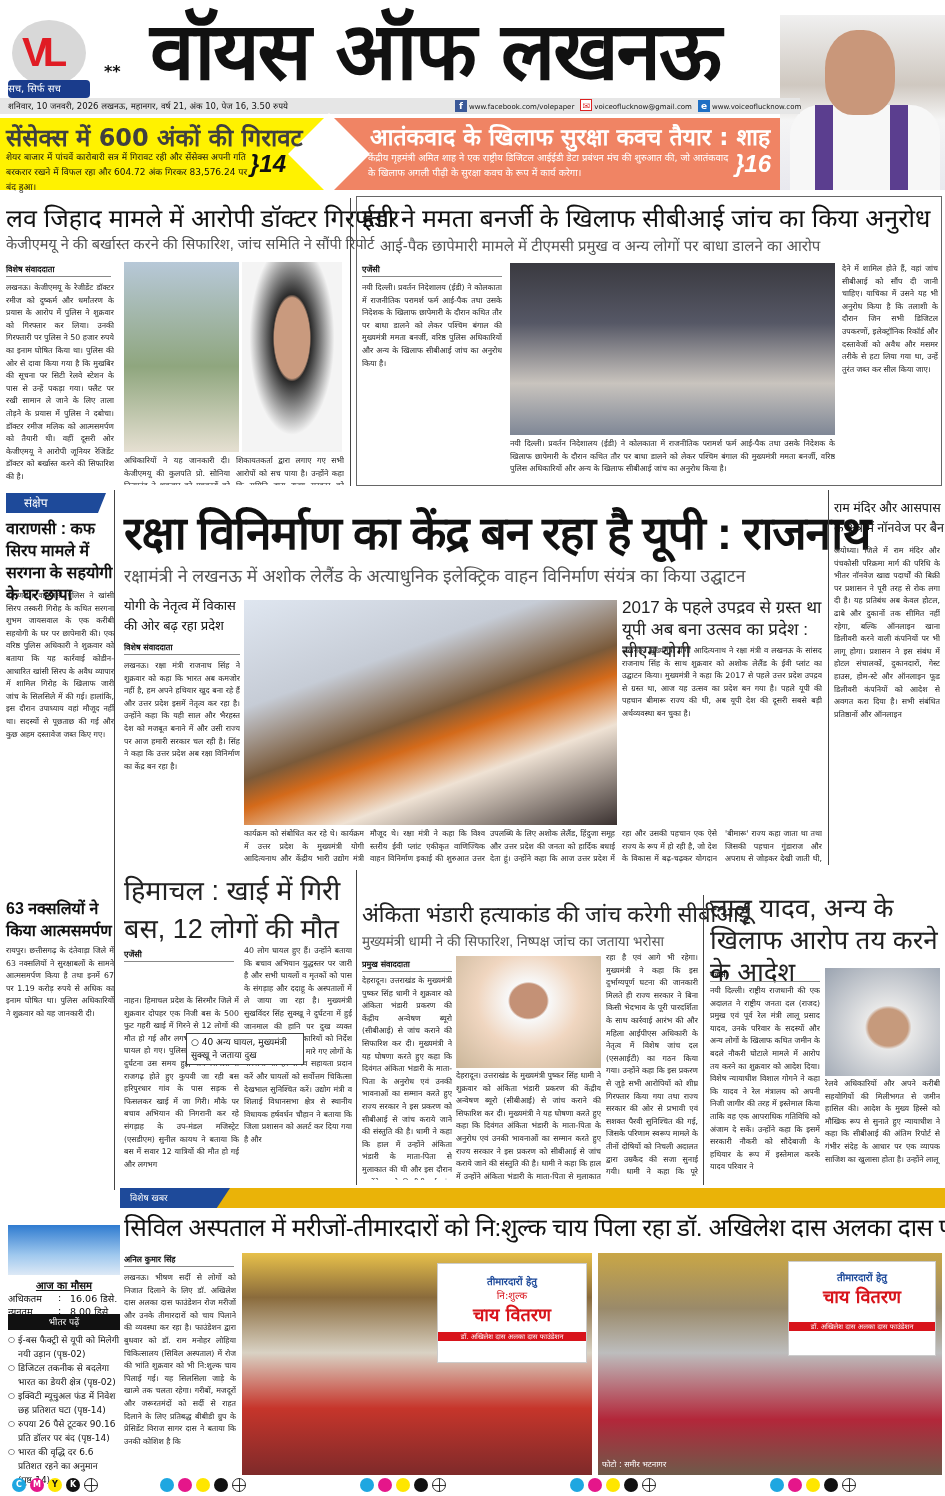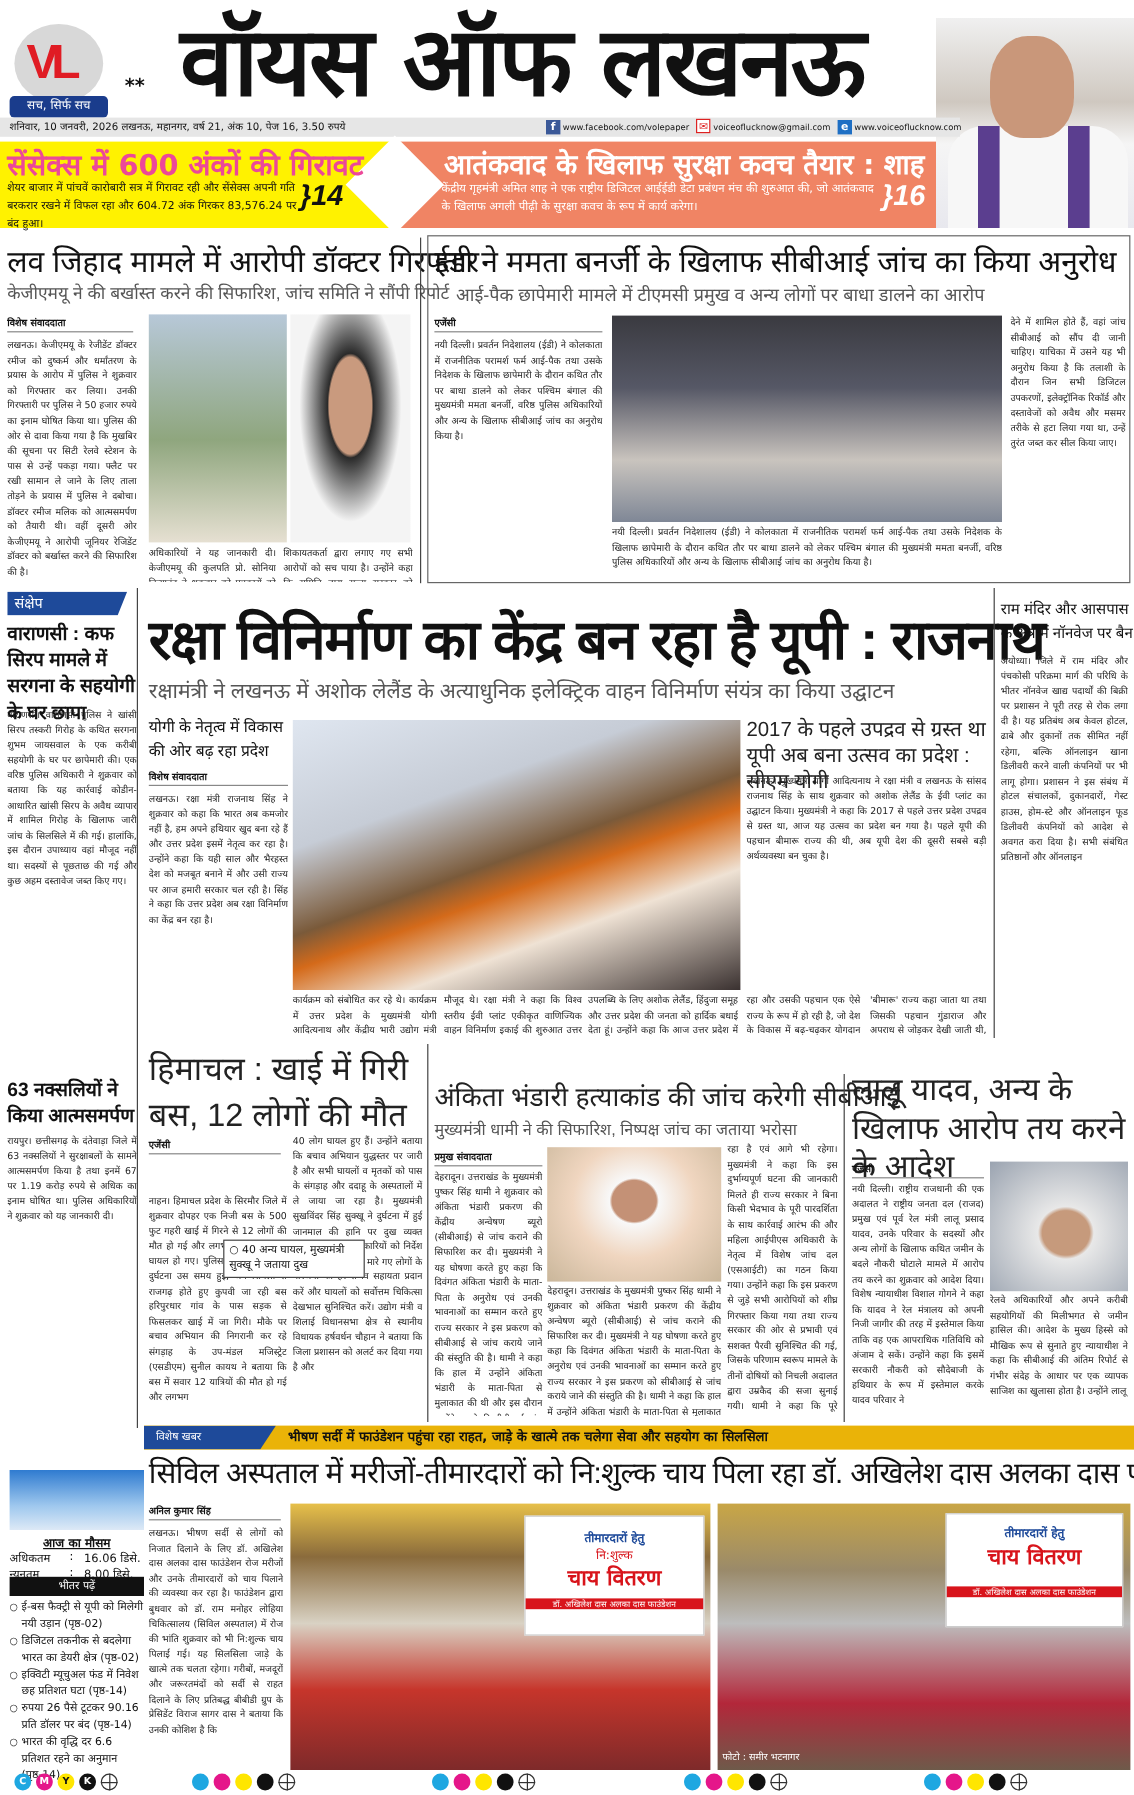--- a/index.html
+++ b/index.html
@@ -1,49 +1,49 @@
 <!DOCTYPE html>
 <html><head>
 <meta charset="utf-8">
 <style>
 *{box-sizing:border-box;margin:0;padding:0}
 body{width:945px;height:1496px;background:#fff;font-family:"DejaVu Sans","Liberation Sans",sans-serif;color:#111;position:relative;overflow:hidden}
 .abs{position:absolute}
 .logo{left:8px;top:20px;width:82px;height:82px}
 .logo-circle{position:absolute;left:4px;top:0;width:74px;height:66px;border-radius:50%;background:#d8d8d8}
 .logo-v{position:absolute;left:14px;top:10px;font:900 40px "Liberation Sans",sans-serif;color:#e01c24;letter-spacing:-6px}
-.logo-tag{position:absolute;left:0;top:60px;width:82px;height:18px;background:#1a3c8c;color:#fff;font-size:10px;text-align:center;line-height:18px;border-radius:4px}
+.logo-tag{position:absolute;left:0;top:60px;width:82px;height:18px;background:#1a3c8c;color:#fff;font-size:10px;line-height:18px;border-radius:4px}
 .stars{left:104px;top:62px;font-size:16px;font-weight:bold}
 .masthead{left:150px;top:8px;font:900 80px "DejaVu Sans",sans-serif;letter-spacing:-2px;line-height:88px;white-space:nowrap}
 .dateline{left:0;top:98px;width:800px;height:16px;background:#e6e6e6;font-size:8.5px;line-height:16px;padding-left:8px}
 .contact{left:455px;top:99px;font-size:7px;line-height:14px;display:flex;gap:6px;align-items:center}
 .ic{display:inline-block;width:12px;height:12px;line-height:12px;text-align:center;color:#fff;font-size:9px;font-weight:bold;margin-right:2px}
 .shah-photo{left:780px;top:15px;width:165px;height:175px;background:linear-gradient(180deg,#f0f0f0 0%,#cfc8c0 40%,#f5f5f5 60%,#e8e8ee 100%)}
 .shah-head{position:absolute;left:45px;top:15px;width:70px;height:85px;border-radius:45% 45% 40% 40%;background:#c9977a}
 .shah-body{position:absolute;left:10px;top:90px;width:150px;height:85px;background:#f7f7f7;border-radius:30px 30px 0 0}
 .shah-stole{position:absolute;left:35px;top:90px;width:18px;height:85px;background:#5b3e8f}
 .shah-stole2{position:absolute;left:110px;top:90px;width:18px;height:85px;background:#5b3e8f}
 .band-yellow{left:0;top:118px;width:330px;height:72px;background:#fff200}
 .band-orange{left:328px;top:118px;width:452px;height:72px;background:#f08464}
 .diamond{left:300px;top:125px;width:58px;height:58px;background:#fff;transform:rotate(45deg)}
-.y-head{left:6px;top:120px;font:bold 24px "DejaVu Sans",sans-serif;color:#ec4899;white-space:nowrap}
+.y-head{left:6px;top:120px;font:bold 24px "DejaVu Sans",sans-serif;color:#404040;white-space:nowrap}
 .y-sub{left:6px;top:150px;width:245px;font-size:9px;line-height:15px;color:#111}
 .y-num{left:250px;top:150px;font:bold italic 24px "Liberation Sans",sans-serif;color:#111}
 .o-head{left:370px;top:120px;font:bold 23px "DejaVu Sans",sans-serif;color:#fff;white-space:nowrap}
 .o-sub{left:368px;top:150px;width:370px;font-size:9.5px;line-height:15px;color:#fff}
 .o-num{left:735px;top:150px;font:bold italic 24px "Liberation Sans",sans-serif;color:#fff}
 .h1{font-family:"Liberation Sans",sans-serif;white-space:nowrap;color:#111}
 .sub{font-family:"Liberation Sans",sans-serif;white-space:nowrap;color:#555}
 .byline{font-size:8px;font-weight:bold;border-bottom:1px solid #888;padding-bottom:2px}
 .col{font-size:7.8px;line-height:12.6px;color:#222;text-align:justify;overflow:hidden}
 .rule-v{background:#444;width:1px}
 .box{border:1px solid #666}
 .photo{background:#9aa;overflow:hidden}
 .lead{font:bold 46px "Liberation Sans",sans-serif;letter-spacing:-1px}
-.sanxep{left:6px;top:493px;width:100px;height:20px;background:#1e4a9a;color:#fff;font-size:12px;line-height:20px;padding-left:6px;clip-path:polygon(0 0,100% 0,92% 100%,0 100%)}
+.sanxep{left:6px;top:493px;width:100px;height:20px;background:#1e4a9a;color:#fff;font-size:12px;line-height:20px;padding-left:18px;clip-path:polygon(0 0,100% 0,92% 100%,0 100%)}
 .side-h{font:bold 16px "Liberation Sans",sans-serif;line-height:22px}
 .weather-img{left:8px;top:1225px;width:112px;height:50px;background:linear-gradient(180deg,#2f7bd0,#9fc8ee 60%,#dde9f6)}
 .weather-title{left:8px;top:1278px;width:112px;text-align:center;font-size:10px;font-weight:bold;text-decoration:underline}
 .weather-row{font-size:9.5px;display:flex;width:112px}
 .inside-h{left:8px;top:1314px;width:112px;height:16px;background:#111;color:#fff;text-align:center;font-size:9px;line-height:16px}
 .inside-item{font-size:9px;line-height:14px;padding-left:10px;position:relative}
 .inside-item:before{content:"○";position:absolute;left:0;top:0;font-size:8px}
 .vishesh{left:120px;top:1188px;width:825px;height:20px;background:#eab308}
 .vishesh-tag{position:absolute;left:0;top:0;width:110px;height:20px;background:#1e4a9a;color:#fff;font-size:9px;line-height:20px;padding-left:10px;clip-path:polygon(0 0,100% 0,88% 100%,0 100%)}
 .vishesh-text{position:absolute;left:120px;top:0;font-size:11px;font-weight:bold;line-height:20px;white-space:nowrap}
@@ -174,21 +174,20 @@
 <div class="abs" style="left:8px;top:1333px;width:112px">
   <div class="inside-item">ई-बस फैक्ट्री से यूपी को मिलेगी नयी उड़ान (पृष्ठ-02)</div>
   <div class="inside-item">डिजिटल तकनीक से बदलेगा भारत का डेयरी क्षेत्र (पृष्ठ-02)</div>
   <div class="inside-item">इक्विटी म्यूचुअल फंड में निवेश छह प्रतिशत घटा (पृष्ठ-14)</div>
   <div class="inside-item">रुपया 26 पैसे टूटकर 90.16 प्रति डॉलर पर बंद (पृष्ठ-14)</div>
   <div class="inside-item">भारत की वृद्धि दर 6.6 प्रतिशत रहने का अनुमान (पृष्ठ-14)</div>
 </div>
 
 <div class="abs vishesh">
   <div class="vishesh-tag">विशेष खबर</div>
-  <div class="vishesh-text">भीषण सर्दी में फाउंडेशन पहुंचा रहा राहत, जाड़े के खात्मे तक चलेगा सेवा और सहयोग का सिलसिला</div>
 </div>
 <div class="abs h1" style="left:124px;top:1210px;font-size:24.5px;letter-spacing:-0.5px">सिविल अस्पताल में मरीजों-तीमारदारों को नि:शुल्क चाय पिला रहा डॉ. अखिलेश दास अलका दास फाउंडेशन</div>
 <div class="abs byline" style="left:124px;top:1253px;width:110px">अनिल कुमार सिंह</div>
 <div class="abs col" style="left:124px;top:1272px;width:112px;height:200px">लखनऊ। भीषण सर्दी से लोगों को निजात दिलाने के लिए डॉ. अखिलेश दास अलका दास फाउंडेशन रोज मरीजों और उनके तीमारदारों को चाय पिलाने की व्यवस्था कर रहा है। फाउंडेशन द्वारा बुधवार को डॉ. राम मनोहर लोहिया चिकित्सालय (सिविल अस्पताल) में रोज की भांति शुक्रवार को भी नि:शुल्क चाय पिलाई गई। यह सिलसिला जाड़े के खात्मे तक चलता रहेगा। गरीबों, मजदूरों और जरूरतमंदों को सर्दी से राहत दिलाने के लिए प्रतिबद्ध बीबीडी ग्रुप के प्रेसिडेंट विराज सागर दास ने बताया कि उनकी कोशिश है कि</div>
 <div class="abs photo" style="left:242px;top:1253px;width:350px;height:222px;background:linear-gradient(180deg,#e7c04a 0%,#8a6b3c 20%,#d9d2c4 45%,#c6352b 70%,#7e2a2a 100%)">
   <div style="position:absolute;left:195px;top:10px;width:150px;height:100px;background:#fff;border:1px solid #ccc;text-align:center;font-size:10px;padding-top:10px">
     <div style="color:#1e4a9a;font-weight:bold">तीमारदारों हेतु</div>
     <div style="color:#d8141b">नि:शुल्क</div>
     <div style="color:#d8141b;font-weight:bold;font-size:18px">चाय वितरण</div>
     <div style="font-size:7px;background:#d8141b;color:#fff;margin-top:6px">डॉ. अखिलेश दास अलका दास फाउंडेशन</div>

